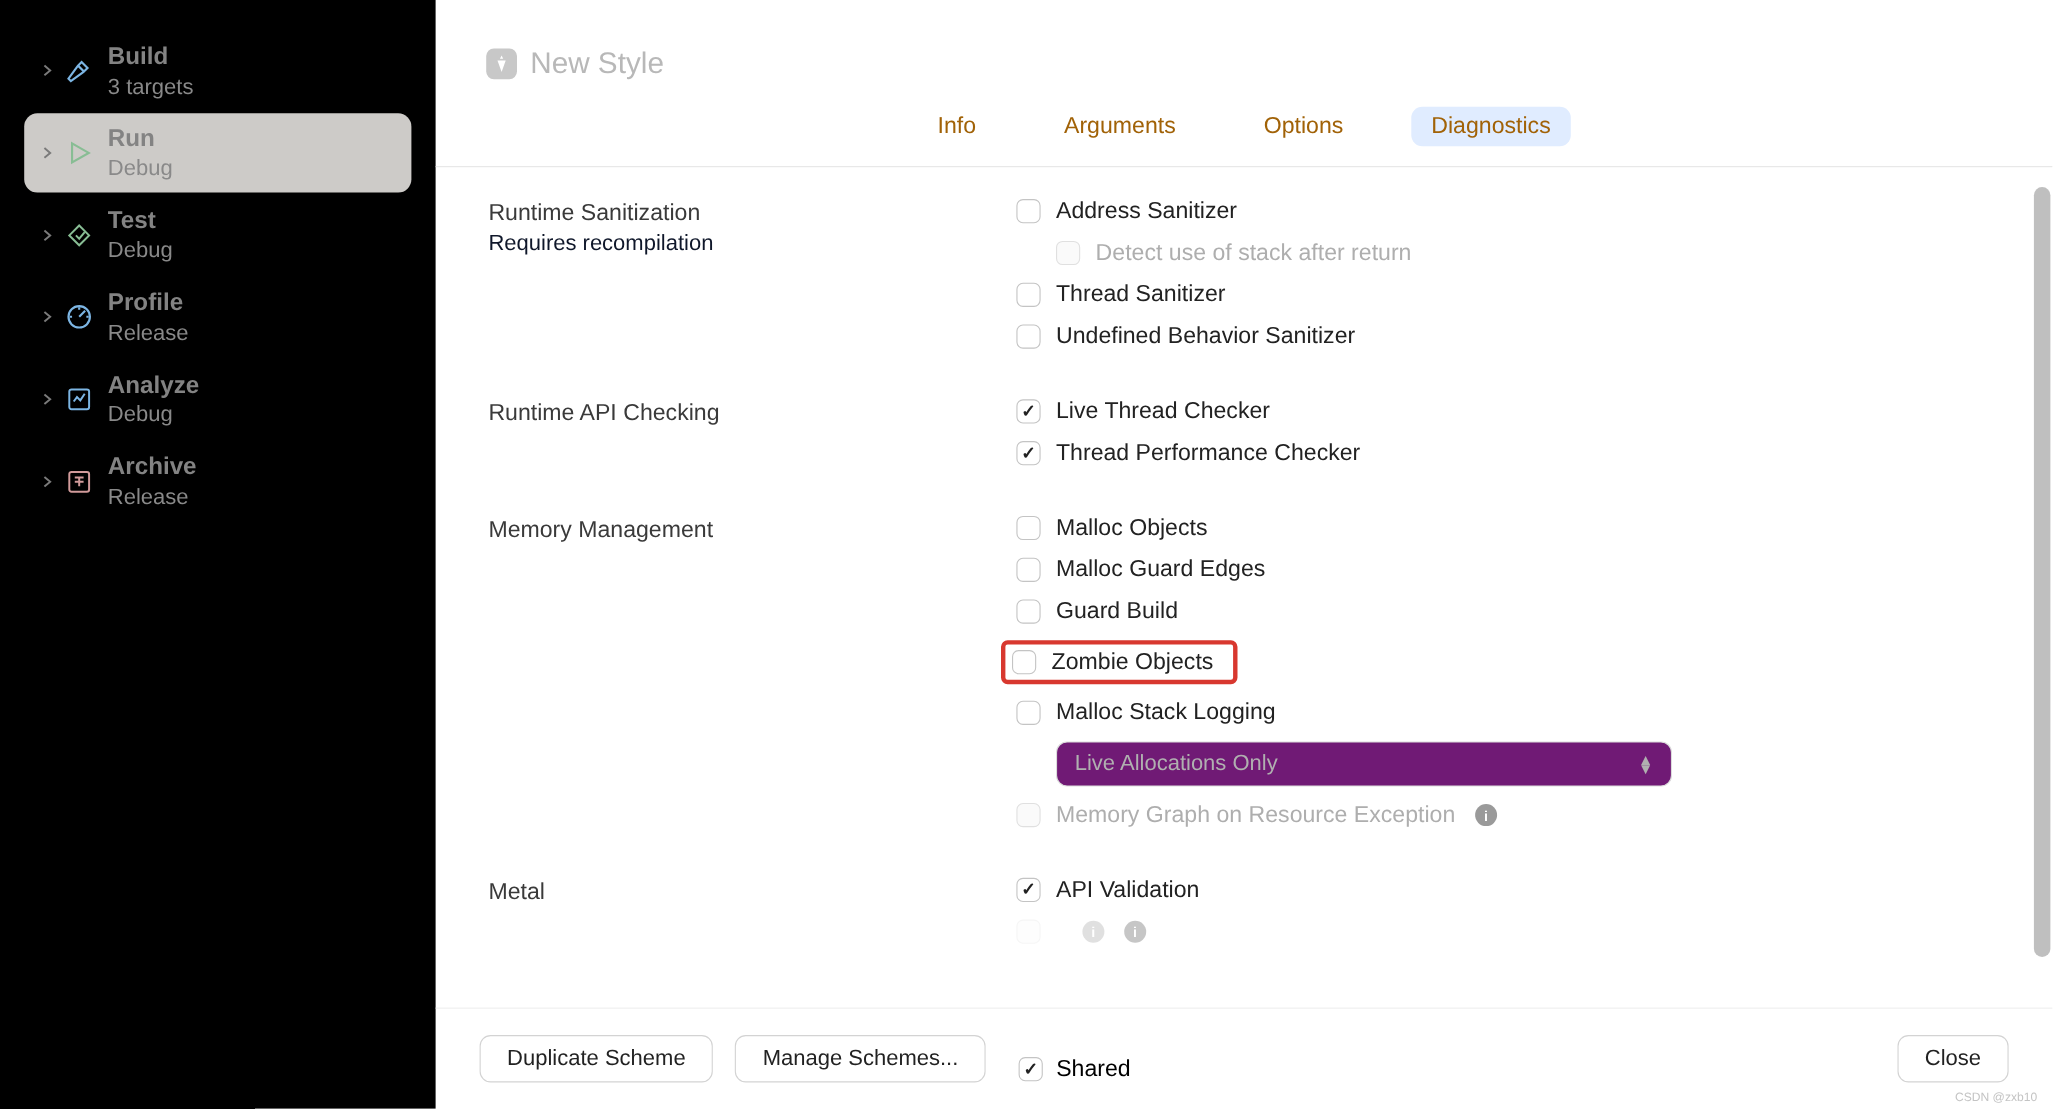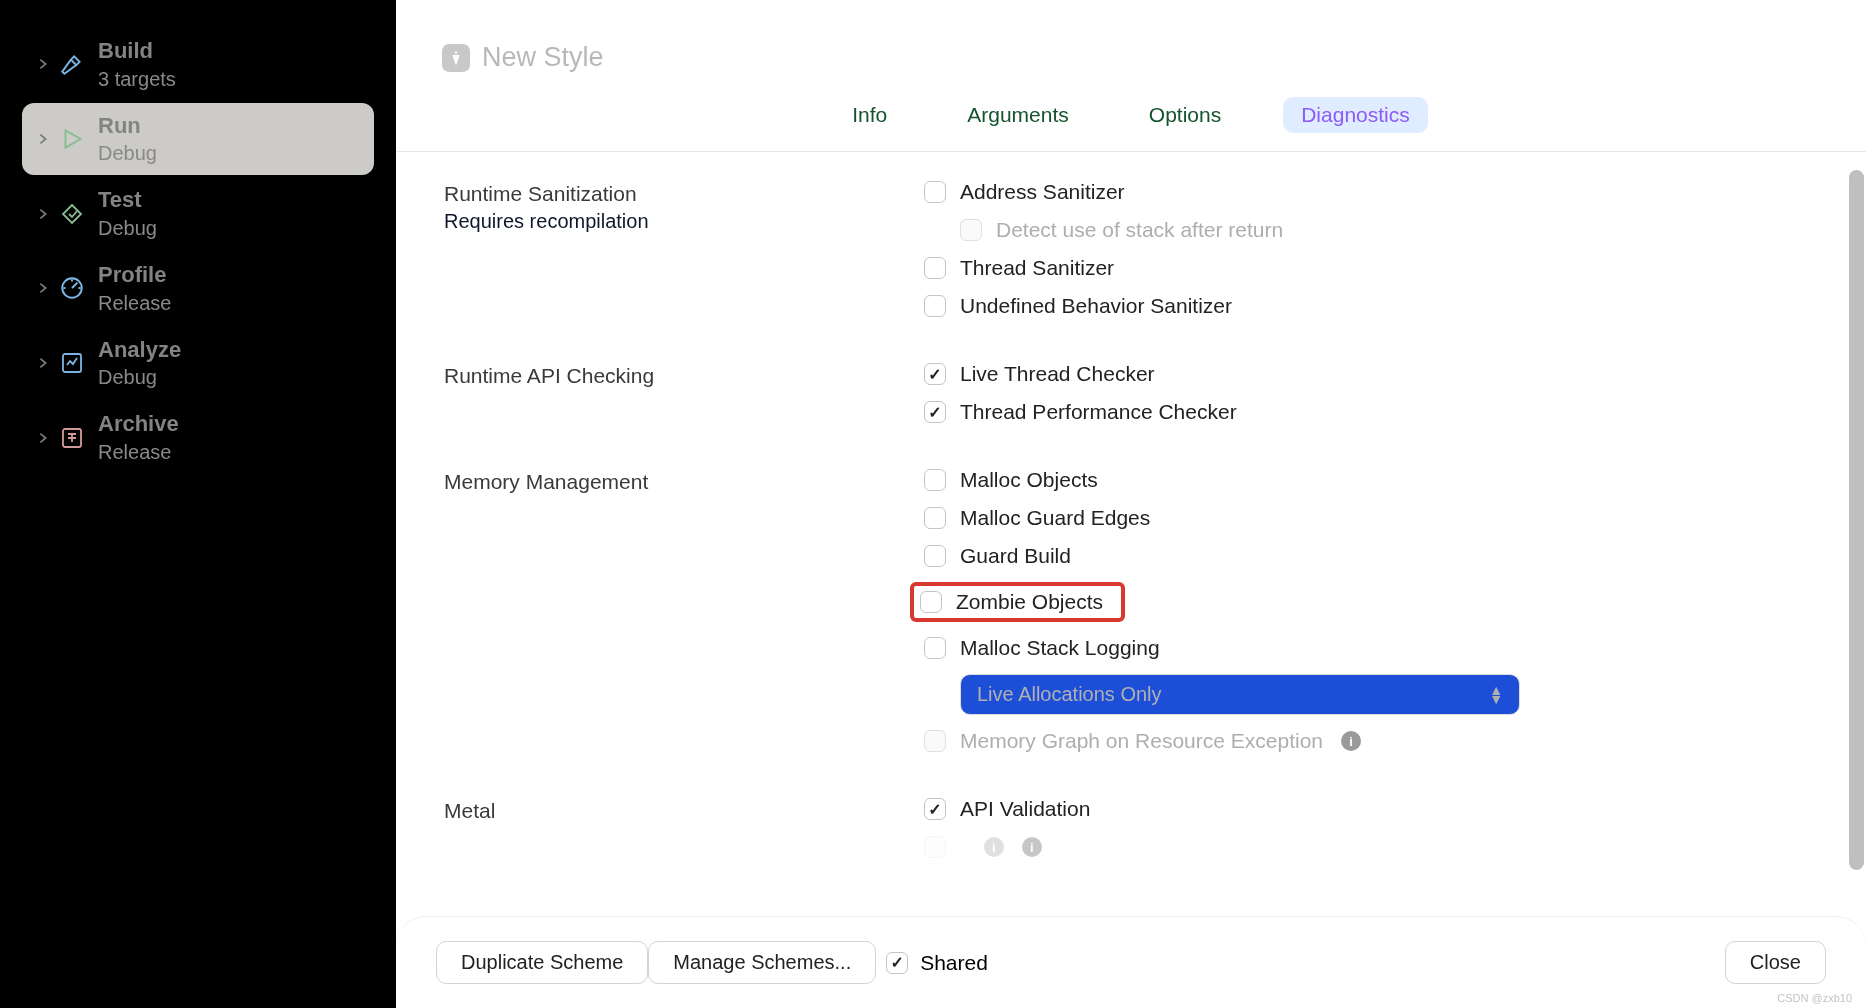--- a/index.html
+++ b/index.html
@@ -68,28 +68,28 @@
 .tabs {
   display: flex;
   justify-content: center;
   gap: 44px;
   border-bottom: 1px solid #e6e6e6;
   padding-bottom: 18px;
   padding-top: 4px;
 }
 .tab {
   font-size: 21px;
-  color: #14532d;
+  color: #a16207;
   padding: 6px 18px;
   border-radius: 10px;
   cursor: pointer;
 }
 .tab.active {
   background: #e0ecff;
-  color: #8b5cf6;
+  color: #a16207;
   font-weight: 500;
 }
 .content {
   flex: 1;
   overflow-y: auto;
   padding: 28px 48px 0 48px;
 }
 .section-row {
   display: flex;
   align-items: flex-start;
@@ -151,41 +151,41 @@
 .select {
   border: 1px solid #dcdcdc;
   border-radius: 10px;
   padding: 8px 16px;
   width: 560px;
   color: #b0b0b0;
   font-size: 20px;
   display: flex;
   justify-content: space-between;
   align-items: center;
-  background: #1d4ed8;
+  background: #701a75;
 }
 .select .arrows { color: #b0b0b0; font-size: 14px; line-height: 0.6;}
 .info-icon {
   width: 20px; height: 20px;
   border-radius: 50%;
   background: #9a9a9a;
   color: #fff;
   font-size: 13px;
   font-weight: 700;
   display: inline-flex;
   align-items: center;
   justify-content: center;
   margin-left: 4px;
 }
 .footer {
   border-top: 1px solid #eee;
   padding: 24px 40px;
   display: flex;
-  align-items: center;
-  border-radius: 30px;
+  align-items: flex-end;
+  gap: 20px;
 }
 .btn {
   border: 1px solid #d3d3d3;
   border-radius: 10px;
   padding: 9px 24px;
   font-size: 20px;
   background: #fff;
   color: #222;
   cursor: pointer;
 }

